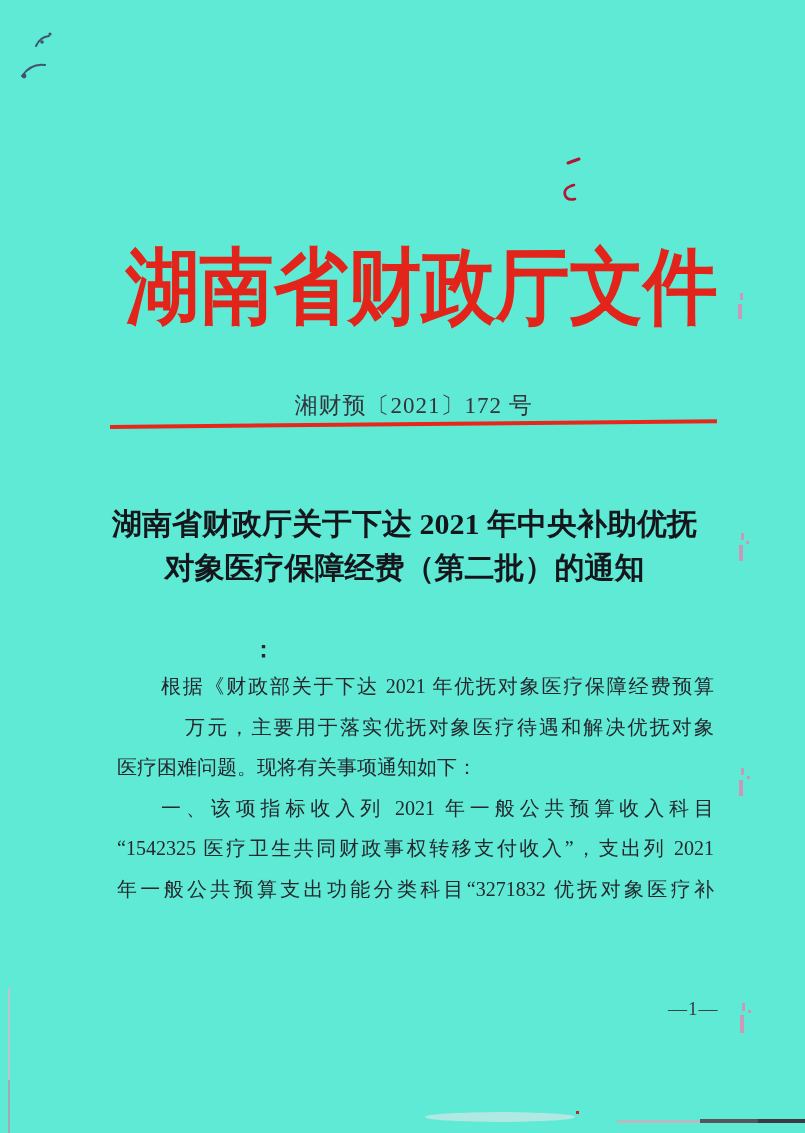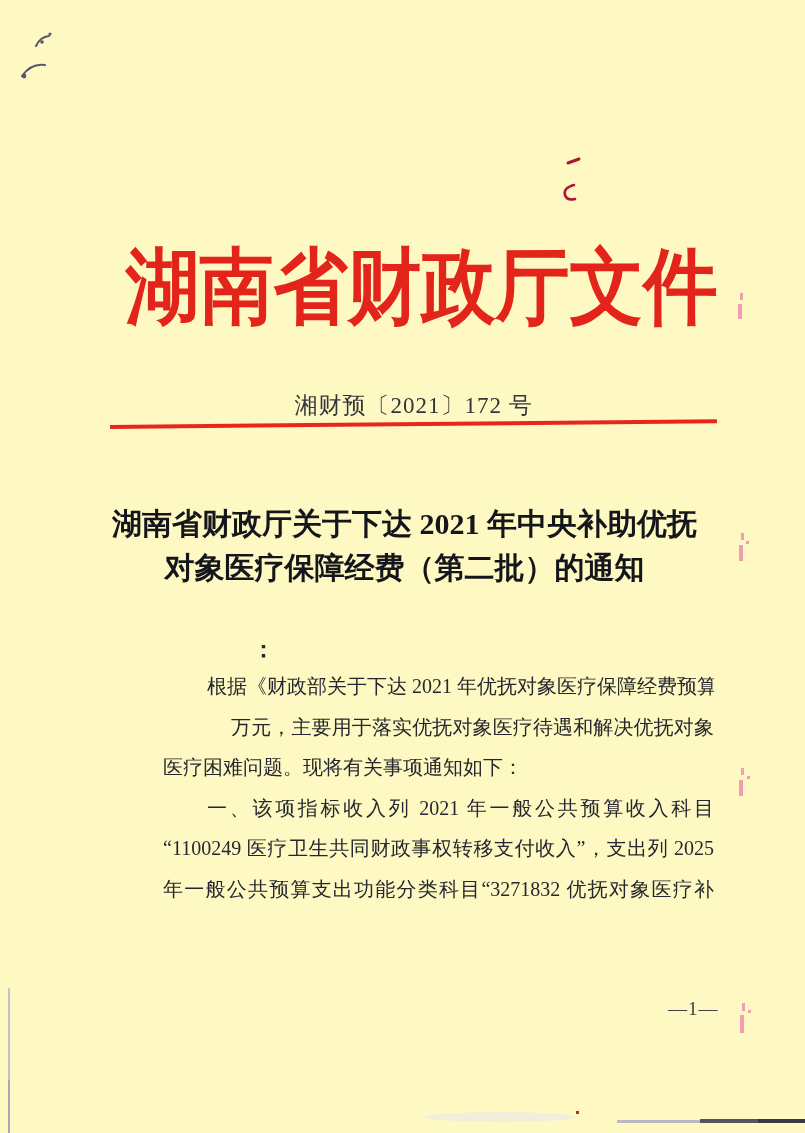--- a/index.html
+++ b/index.html
@@ -1,20 +1,20 @@
 <!DOCTYPE html>
 <html><head>
 <meta charset="utf-8">
 <style>
   html,body { margin:0; padding:0; background:#9a9aa0; }
   .paper {
     position:relative;
     width:805px; height:1133px;
     margin:0 auto;
-    background:#fef9c3;
+    background:#5eead4;
     overflow:hidden;
     font-family:"Liberation Serif","DejaVu Serif",serif;
   }
   
   .agency-title {
     position:absolute; top:232px; left:0; width:100%;
     padding-left:38px; box-sizing:border-box;
     text-align:center;
     font-size:74px; font-weight:bold;
     letter-spacing:0px;
@@ -56,21 +56,20 @@
   .body-block {
     position:absolute; left:117px; top:666px;
     width:597px;
     font-size:20px;
   }
   .body-block .line {
     height:40.5px; line-height:40.5px;
     text-align:justify; text-align-last:justify;
     overflow:hidden;
     white-space:nowrap;
-    margin-left:46px;
   }
   .body-block .line.indent2 { padding-left:44px; }
   .body-block .line.indent3 { padding-left:68px; }
   .body-block .line.nostretch { text-align:right; text-align-last:left; }
   
   .page-number {
     position:absolute; left:668px; top:998px;
     font-size:19px; letter-spacing:1px;
   }
   
@@ -95,21 +94,21 @@
     <div>对象医疗保障经费（第二批）的通知</div>
   </div>
 
   <div class="addressee-colon" style="color: rgb(38, 39, 46);">：</div>
 
   <div class="body-block" style="color: rgb(38, 39, 46);">
     <div class="line indent2">根据《财政部关于下达 2021 年优抚对象医疗保障经费预算</div>
     <div class="line indent3">万元，主要用于落实优抚对象医疗待遇和解决优抚对象</div>
     <div class="line nostretch">医疗困难问题。现将有关事项通知如下：</div>
     <div class="line indent2">一、该项指标收入列 2021 年一般公共预算收入科目</div>
-    <div class="line">“1100249 医疗卫生共同财政事权转移支付收入”，支出列 2025</div>
+    <div class="line">“1542325 医疗卫生共同财政事权转移支付收入”，支出列 2021</div>
     <div class="line">年一般公共预算支出功能分类科目“3271832 优抚对象医疗补</div>
   </div>
 
   <div class="page-number" style="color: rgb(58, 58, 64);">—1—</div>
 
   <svg class="artifacts" width="805" height="1133" viewBox="0 0 805 1133">
 
     <g stroke="#3b3b5e" stroke-width="2" fill="none" stroke-linecap="round" opacity="0.85">
       <path d="M36,46 q4,-9 13,-10"></path>
       <circle cx="50" cy="34" r="1.6" fill="#3b3b5e" stroke="none"></circle>

